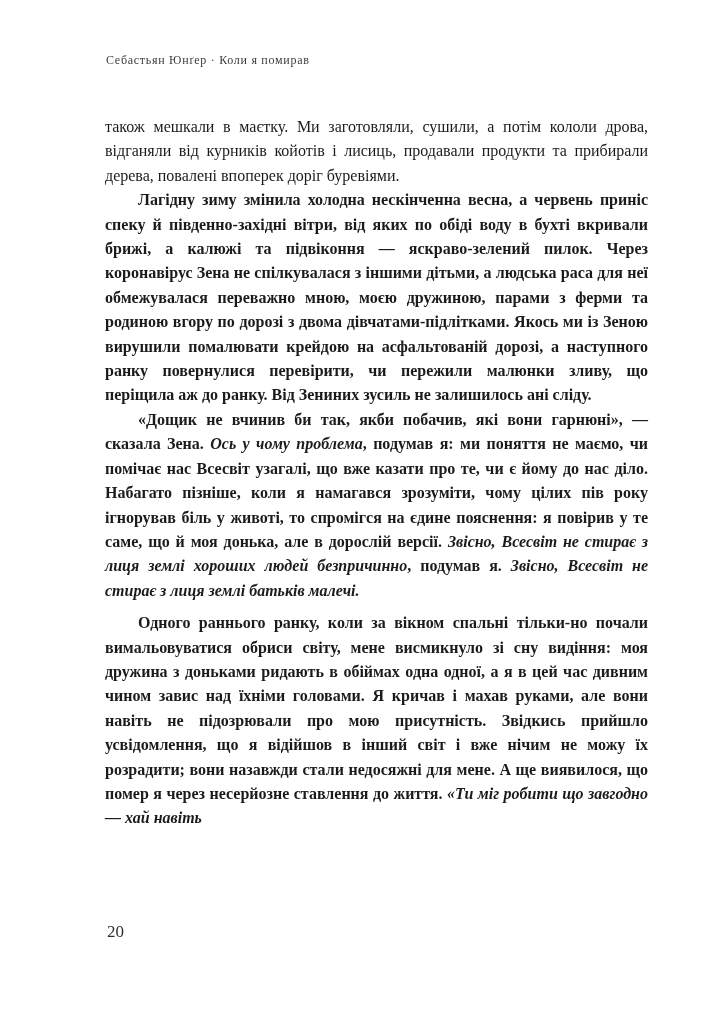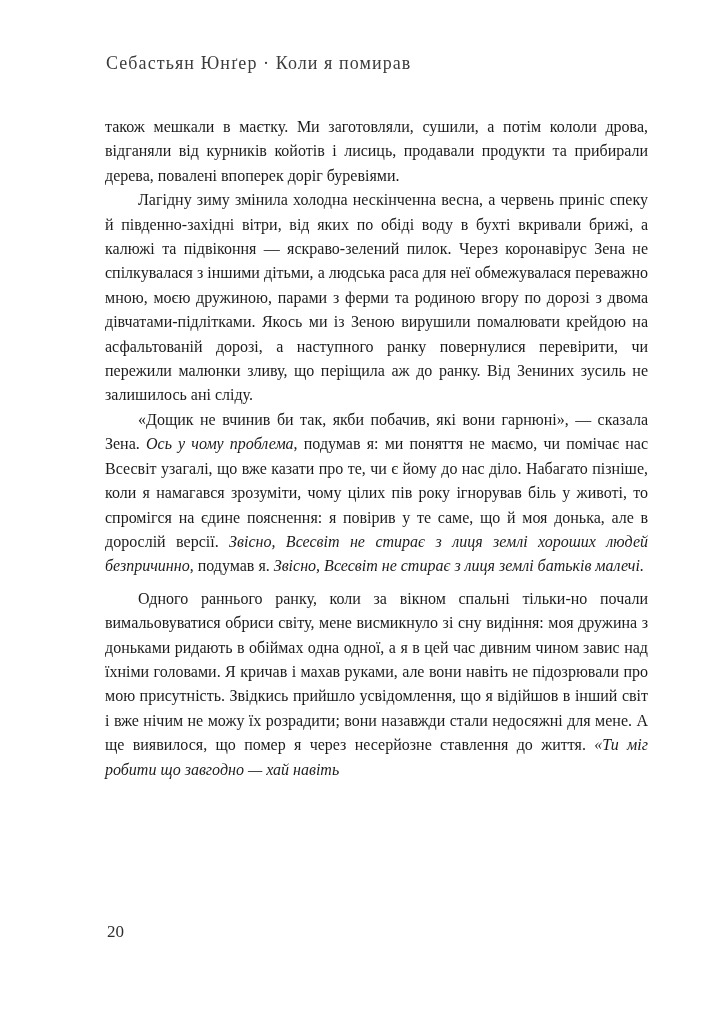--- a/index.html
+++ b/index.html
@@ -14,41 +14,42 @@
     margin: 0 auto;
     background: #ffffff;
     font-family: "Liberation Serif", "DejaVu Serif", serif;
     color: #1b1b1b;
     overflow: hidden;
   }
   .running-header {
     position: absolute;
     top: 53px;
     left: 106px;
-    font-size: 18px;
+    font-size: 12px;
     letter-spacing: 0.06em;
     color: #3c3c3c;
   }
   .text-block {
     position: absolute;
     top: 115px;
     left: 105px;
     width: 543px;
     font-size: 16px;
     line-height: 24.4px;
     text-align: justify;
     -webkit-hyphens: auto;
     hyphens: auto;
   }
   .text-block p {
     margin: 0;
     padding: 0;
   }
   .text-block p.indent {
     text-indent: 33px;
+    font-weight: bold;
   }
   .text-block p.space-before {
     margin-top: 8px;
   }
   .text-block em {
     font-style: italic;
   }
   .page-number {
     position: absolute;
     top: 922px;

